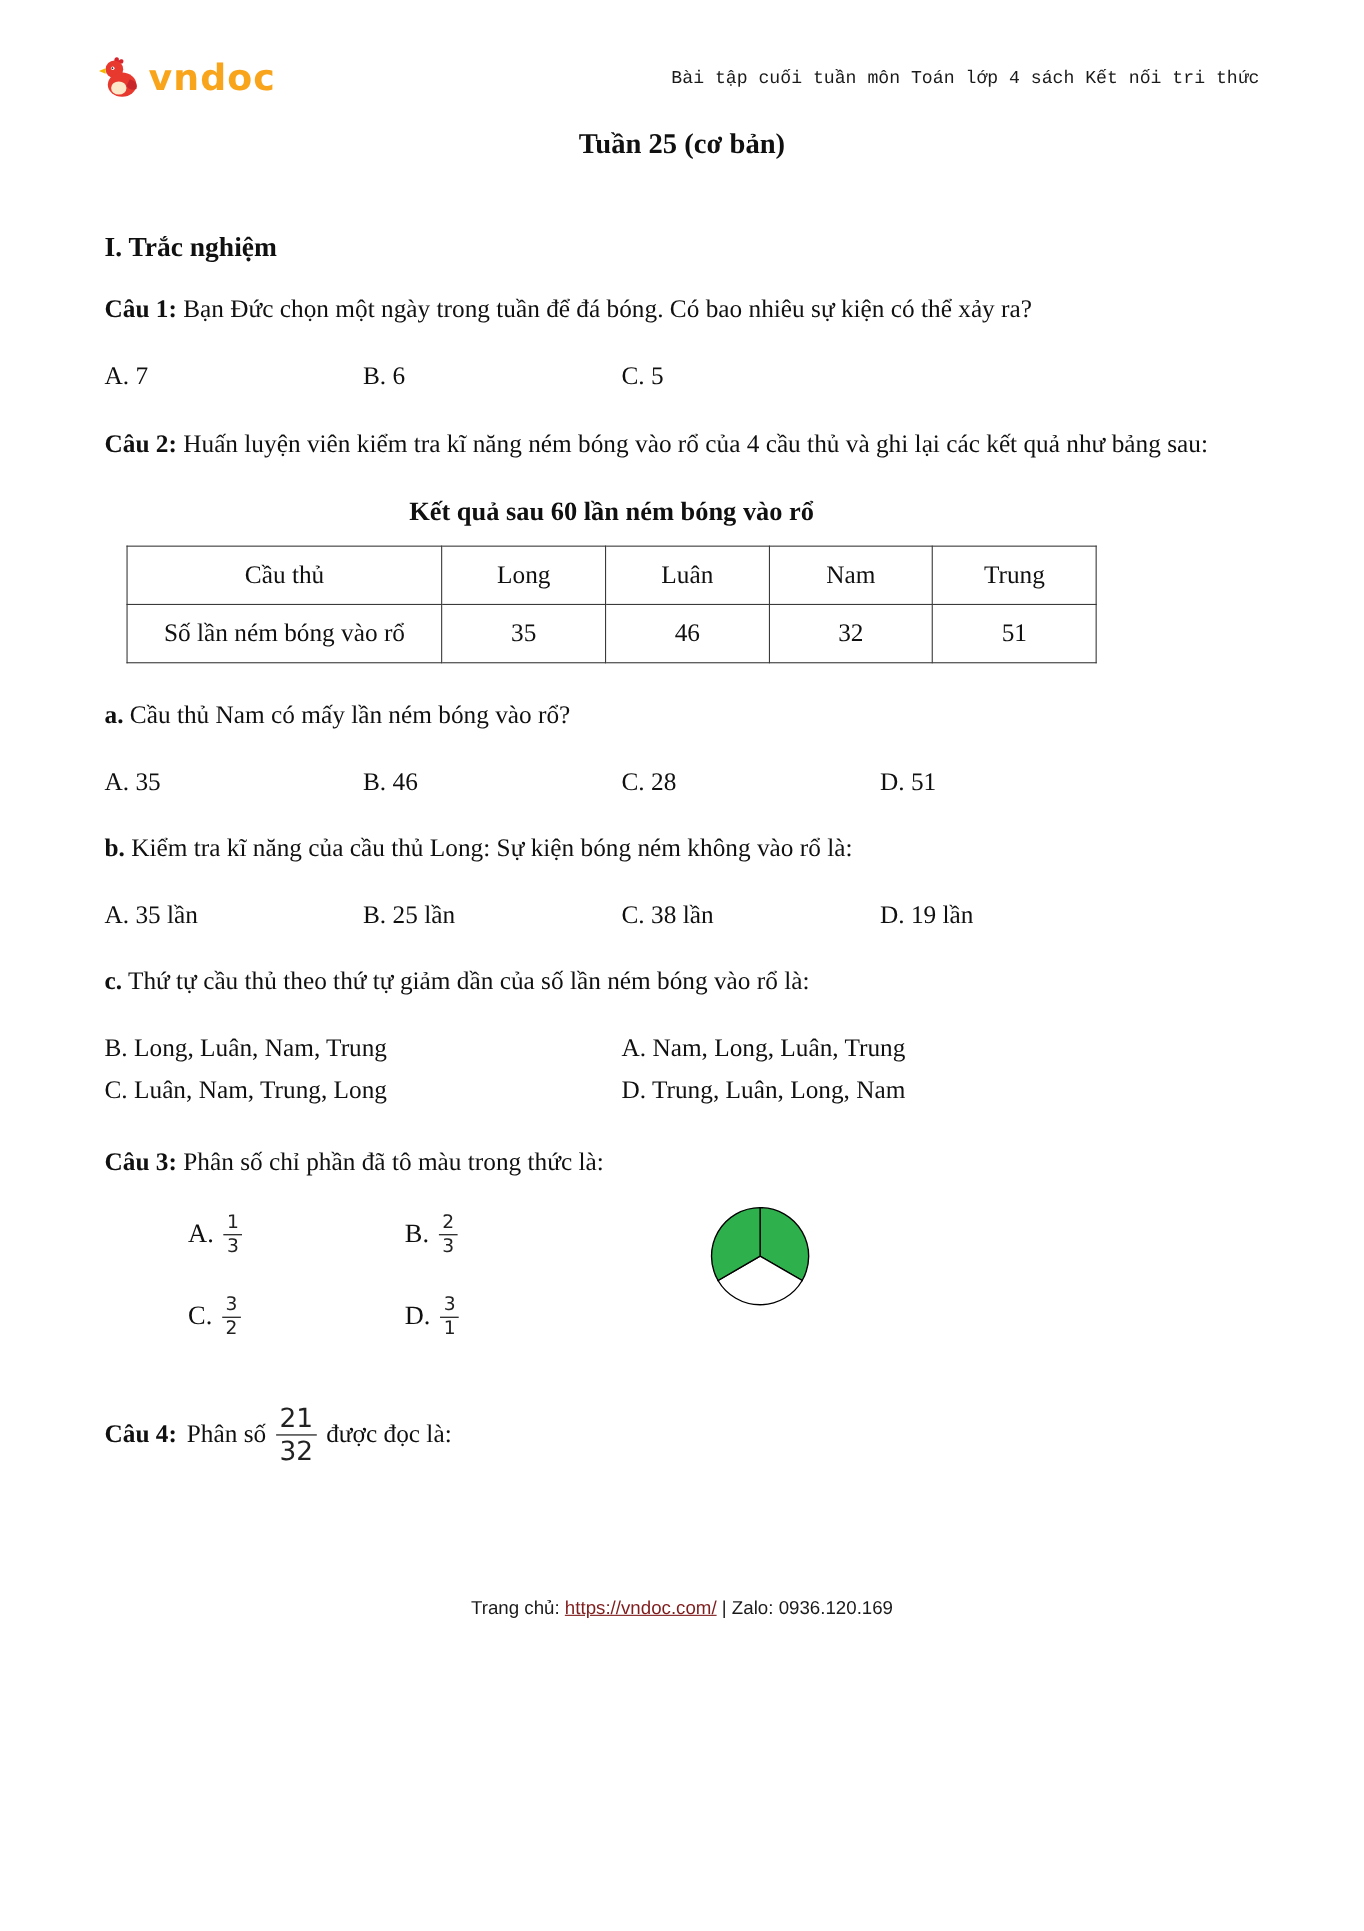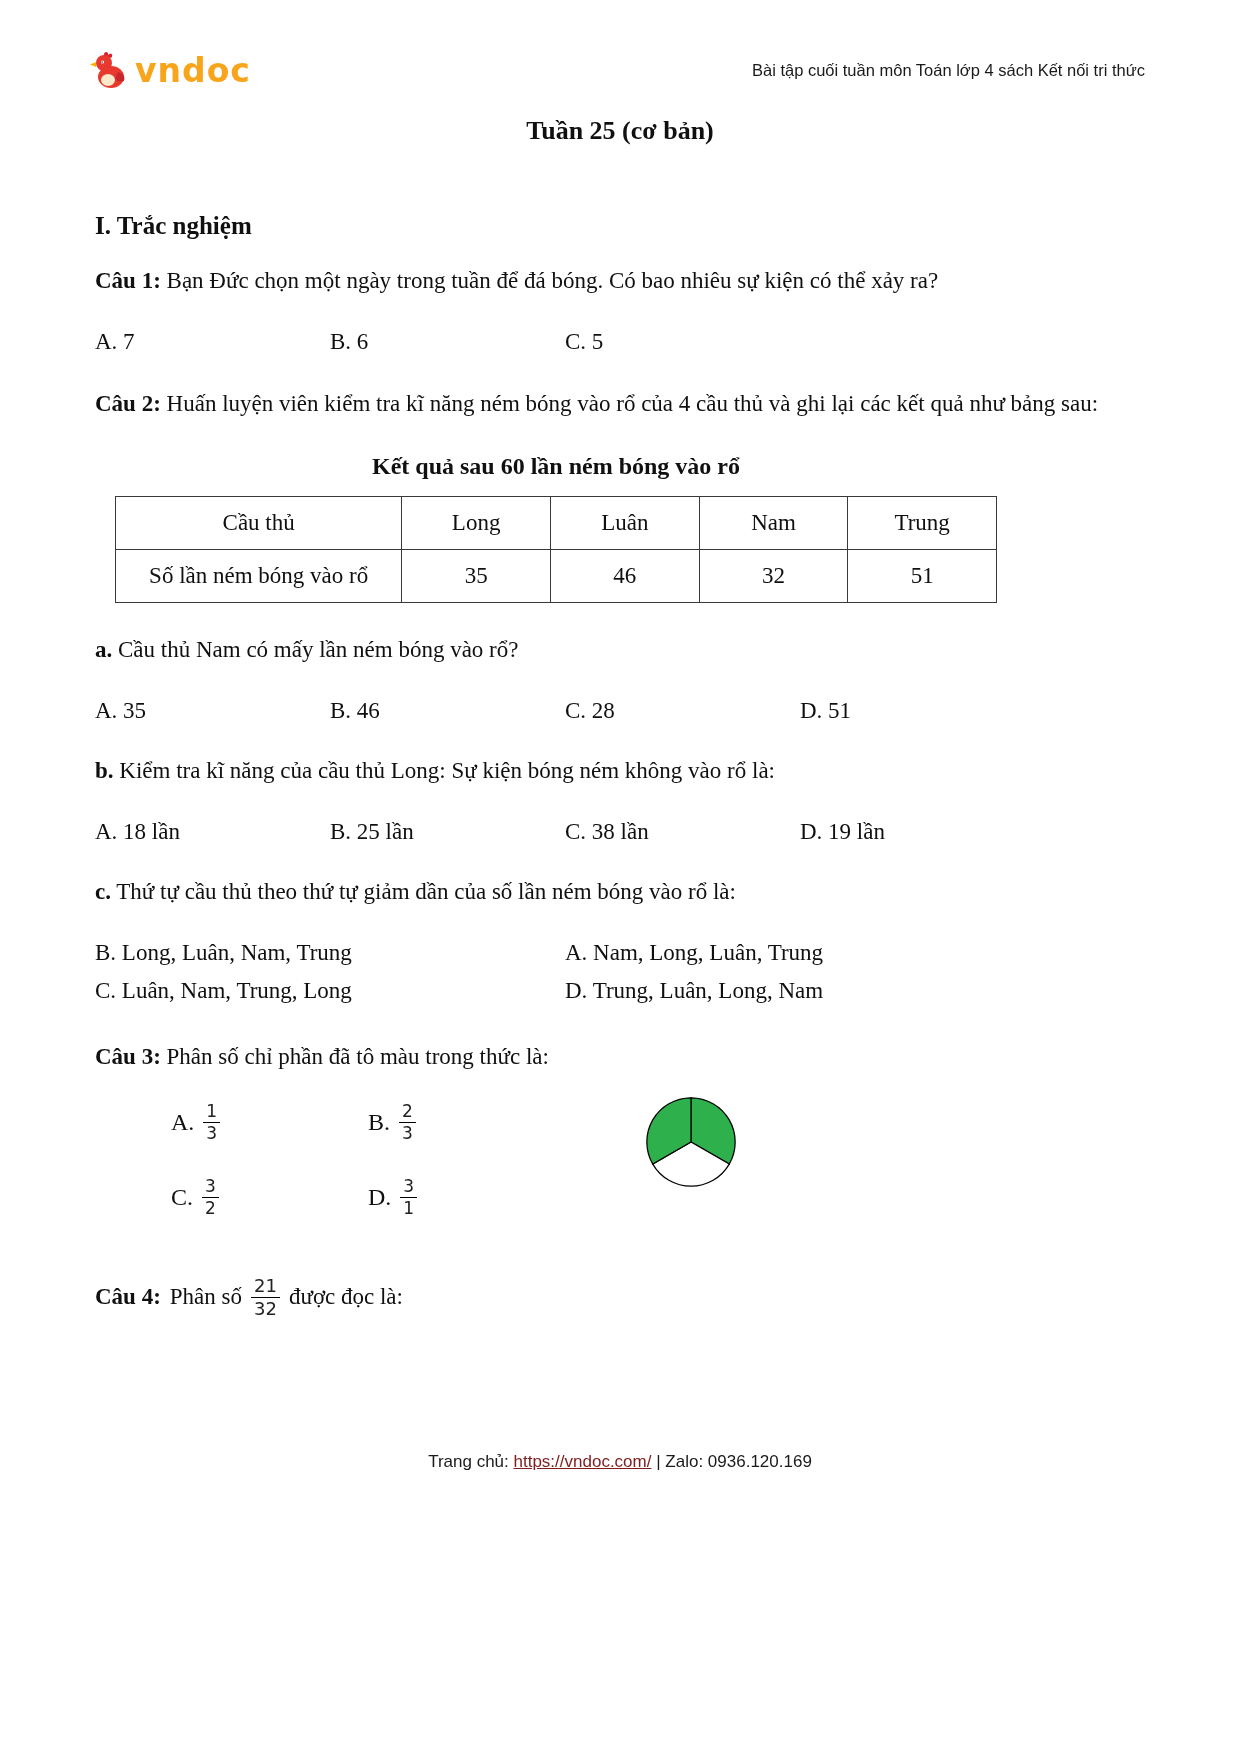--- a/index.html
+++ b/index.html
@@ -11,21 +11,21 @@
   }
   .header {
     display: flex; justify-content: space-between; align-items: center;
     padding: 50px 95px 0 88px;
   }
   .logo { display: flex; align-items: center; gap: 5px; }
   .logo-text {
     font-family: "DejaVu Sans", sans-serif; font-weight: bold; font-size: 33px;
     color: #F9A51B; letter-spacing: 1px;
   }
-  .tagline { font-family: Liberation Sans, sans-serif; font-size: 16.5px; color: #1a1a1a; }
+  .tagline { font-family: Liberation Mono, monospace; font-size: 16.5px; color: #1a1a1a; }
   .content { padding: 0 95px; }
   .doc-title { text-align: center; font-weight: bold; font-size: 26px; margin-top: 56px; }
   .doc-subtitle { text-align: center; font-weight: bold; font-size: 26px; margin-top: 26px; }
   .section-heading { font-weight: bold; font-size: 25px; margin-top: 66px; }
   .question { margin-top: 22px; line-height: 1.62; text-align: justify; }
   .qlabel { font-weight: bold; }
   .options-row { display: grid; grid-template-columns: 235px 235px 235px 1fr; margin-top: 30px; }
   .options-2col { display: grid; grid-template-columns: 470px 1fr; row-gap: 12px; margin-top: 30px; }
   .table-wrap { margin: 30px 0 0 20px; width: 882px; }
   .table-title { text-align: center; font-weight: bold; font-size: 24px; margin-bottom: 16px; }
@@ -37,21 +37,21 @@
   table.results td.first { width: 32.5%; }
   .frac-section { display: flex; align-items: flex-start; margin-top: 26px; }
   .frac-grid { display: grid; grid-template-columns: 197px 197px; row-gap: 34px; margin-left: 76px; }
   .frac-opt { display: flex; align-items: center; gap: 9px; font-size: 24px; }
   .frac {
     display: inline-flex; flex-direction: column; align-items: center;
     font-family: "DejaVu Sans", sans-serif; font-size: 17px; line-height: 1.12; color: #222;
   }
   .frac .num { border-bottom: 1.6px solid #000; padding: 0 3px 1px; }
   .frac .den { padding-top: 1px; }
-  .frac-lg { font-size: 18px; }
+  .frac-lg { font-size: 24px; }
   .pie { margin-left: 78px; margin-top: -8px; }
   .q4line { display: flex; align-items: center; gap: 9px; margin-top: 58px; }
   .footer {
     position: absolute; left: 0; top: 1452px; width: 100%; text-align: center;
     font-family: "Liberation Sans", "DejaVu Sans", sans-serif; font-size: 17px; color: #1a1a1a;
   }
   .footer-link { color: #7f1d1d; text-decoration: underline; cursor: pointer; }
 </style>
 </head>
 <body>
@@ -126,21 +126,21 @@
       <span>B. 46</span>
       <span>C. 28</span>
       <span>D. 51</span>
     </div>
 
     <p class="question" style="margin-top:28px">
       <span class="qlabel">b.</span>
       <span>Kiểm tra kĩ năng của cầu thủ Long: Sự kiện bóng ném không vào rổ là:</span>
     </p>
     <div class="options-row">
-      <span>A. 18 lần</span>
+      <span>A. 35 lần</span>
       <span>B. 25 lần</span>
       <span>C. 38 lần</span>
       <span>D. 19 lần</span>
     </div>
 
     <p class="question" style="margin-top:28px">
       <span class="qlabel">c.</span>
       <span>Thứ tự cầu thủ theo thứ tự giảm dần của số lần ném bóng vào rổ là:</span>
     </p>
     <div class="options-2col">

